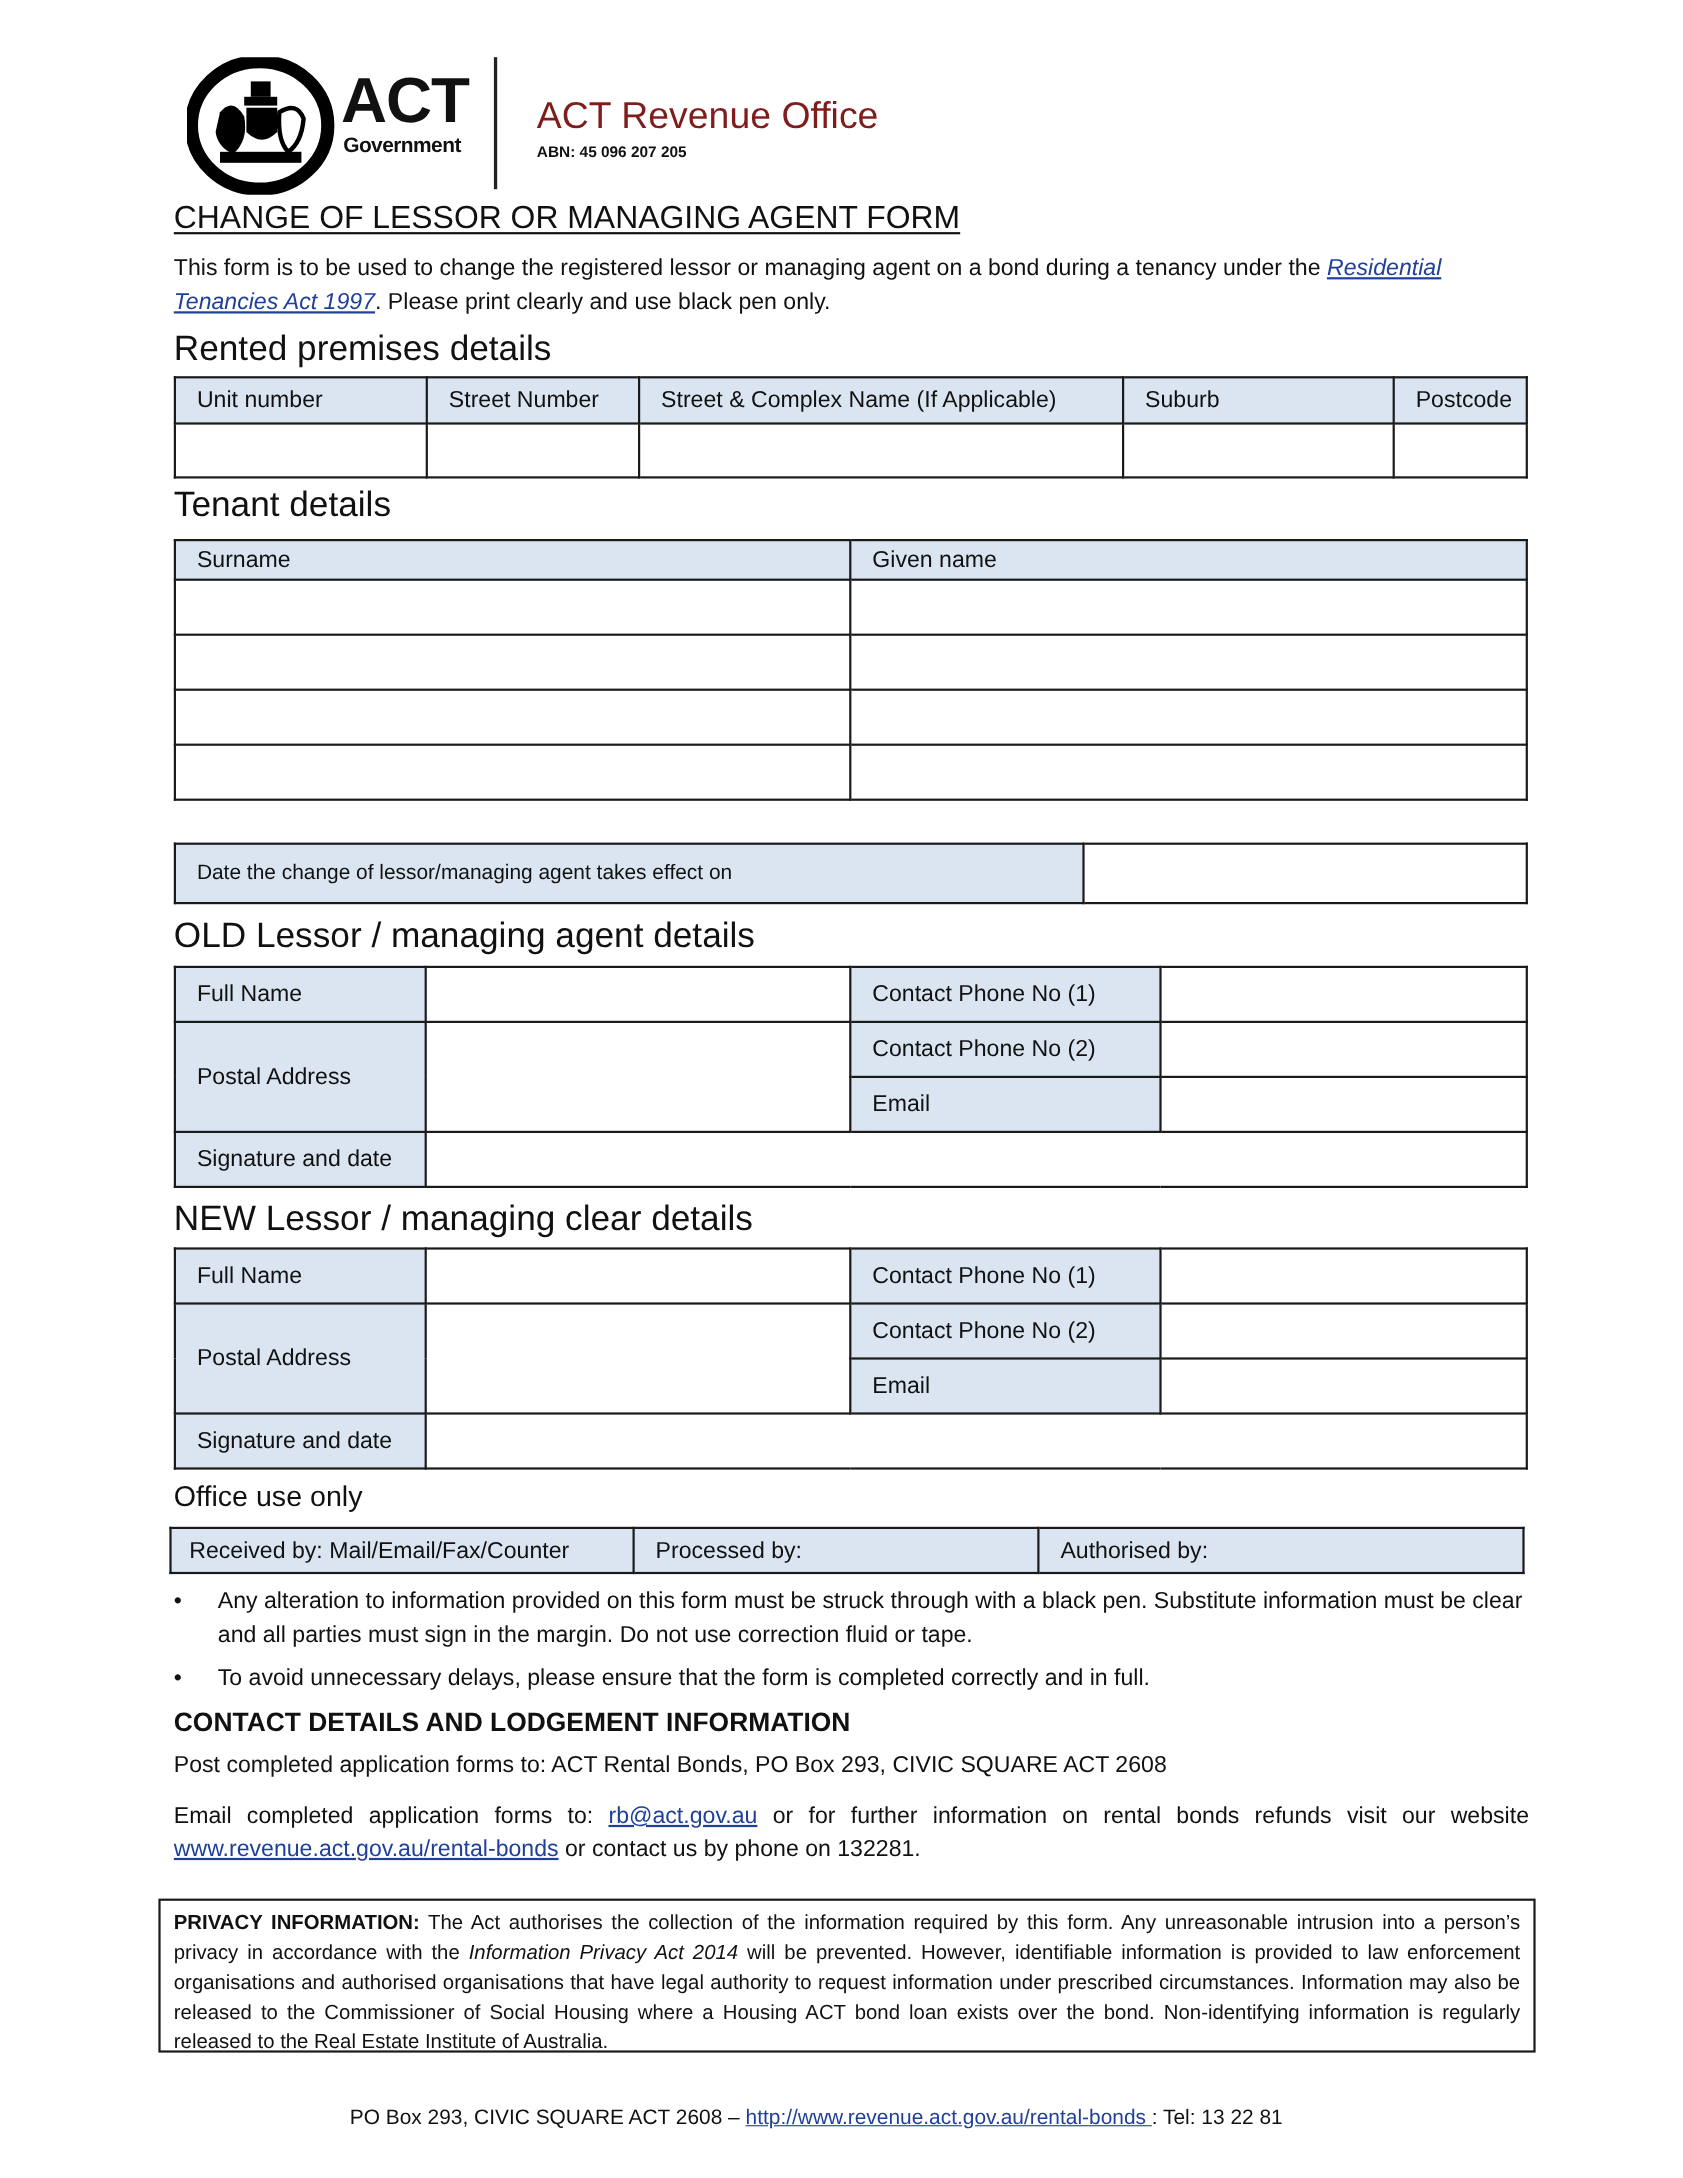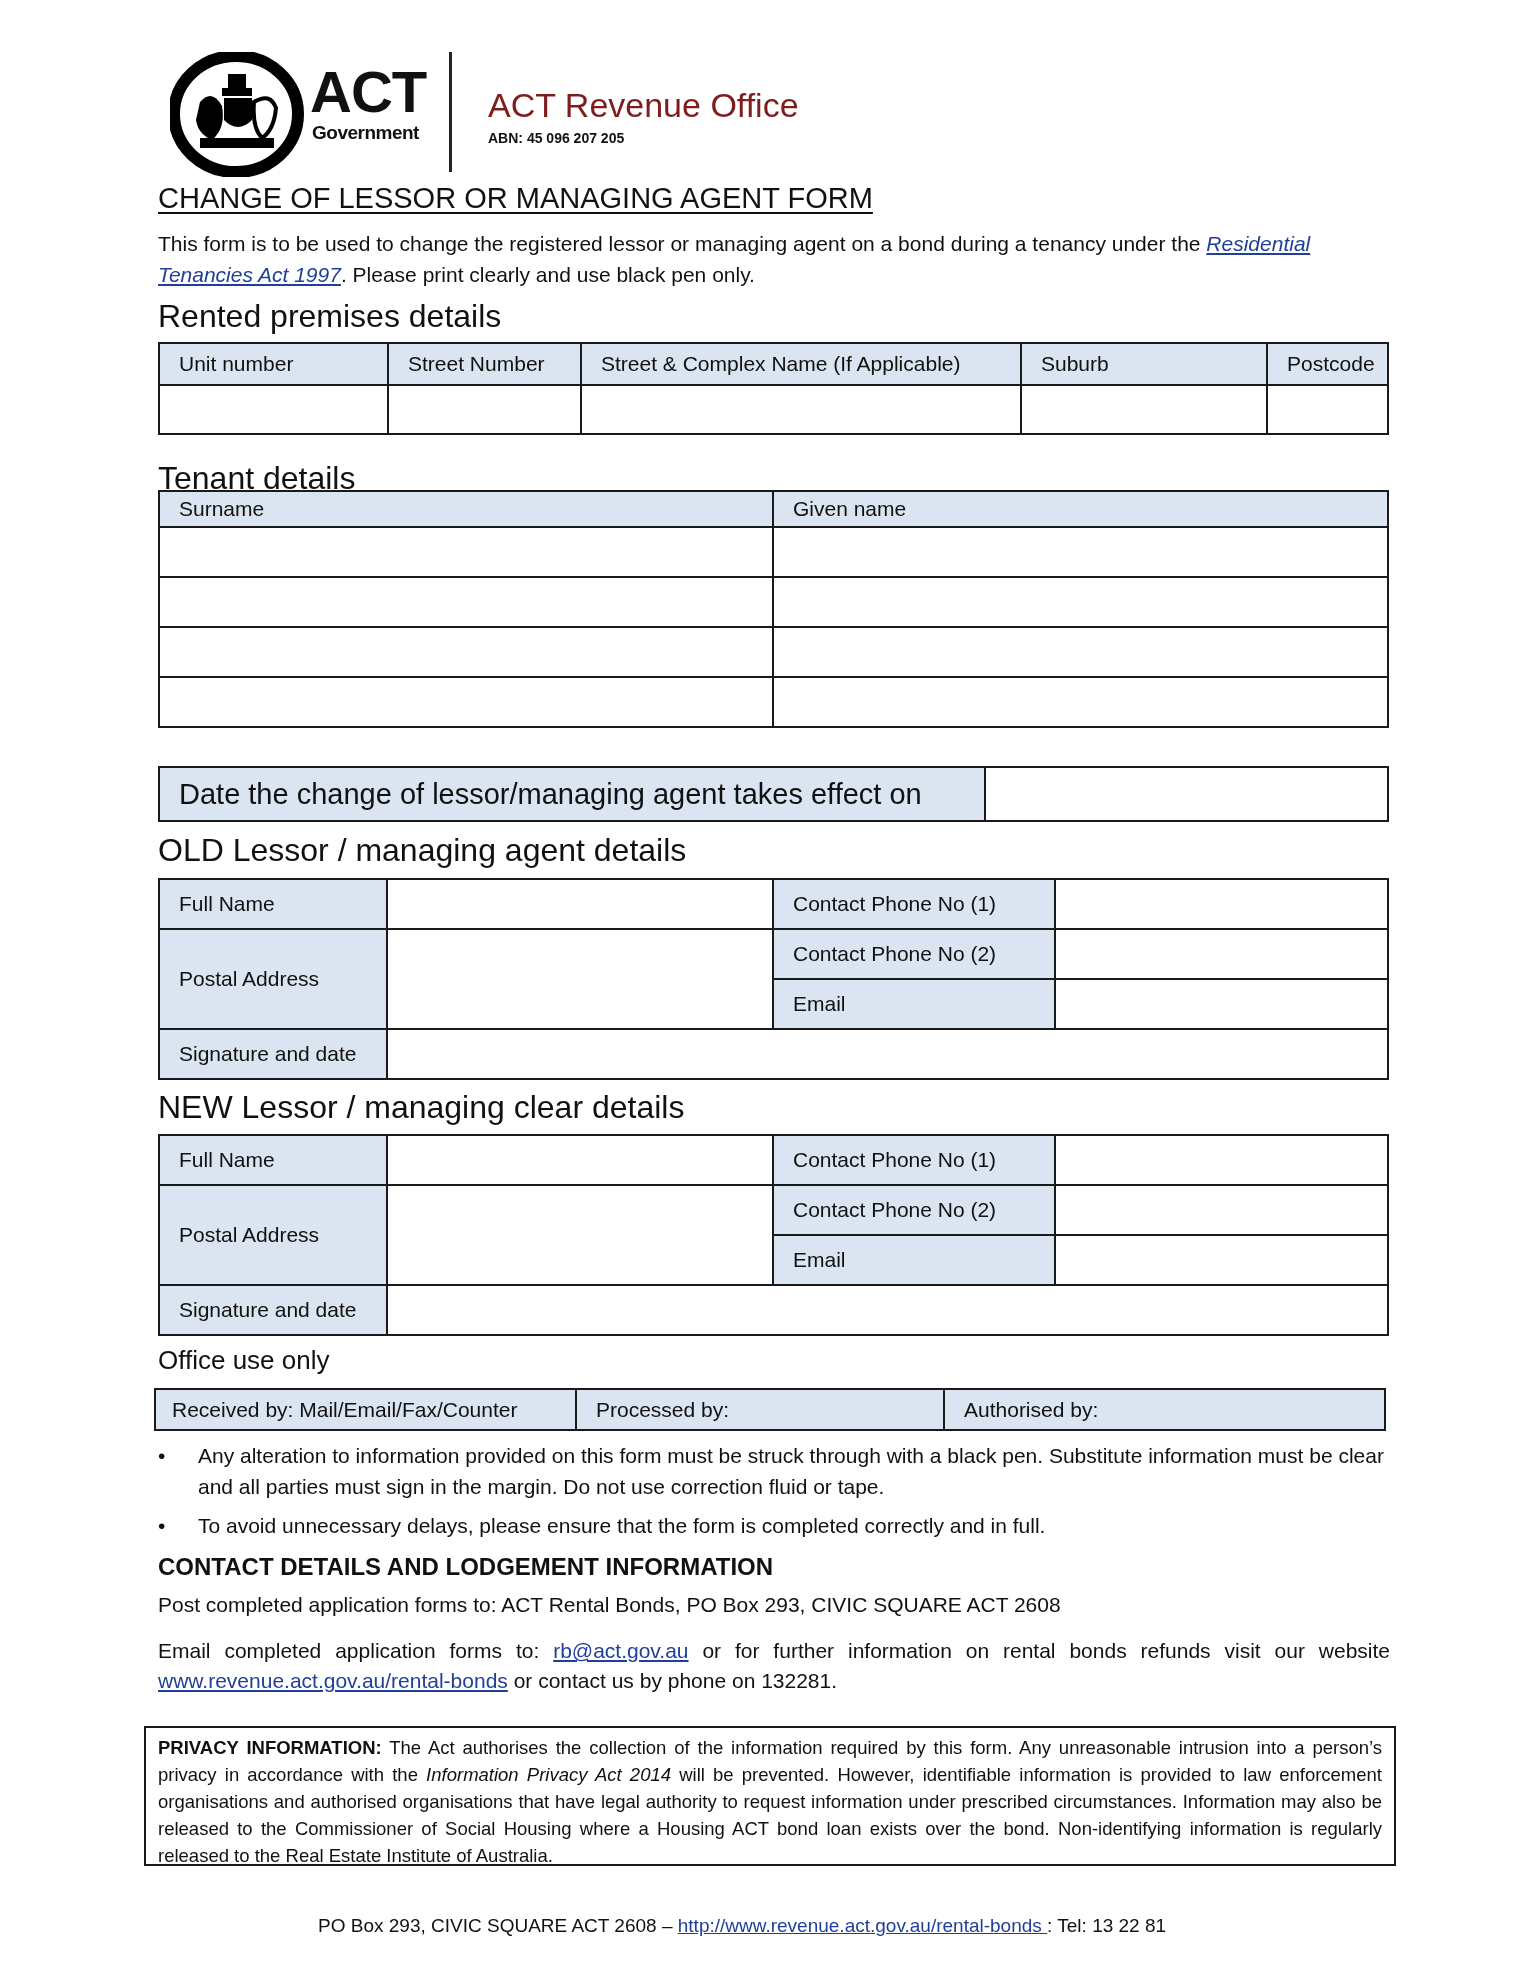--- a/index.html
+++ b/index.html
@@ -60,21 +60,21 @@
   <tr style="height:49px;">
     <td></td>
     <td></td>
     <td></td>
     <td></td>
     <td></td>
   </tr>
 </tbody>
   </table>
 
-<div class="section-title" style="top:460px;">Tenant details</div>
+<div class="section-title" style="top:440px;">Tenant details</div>
 <table class="form" style="left:158px; top:490px; width:1229px;">
   <colgroup>
       <col style="width:614px">
       <col style="width:615px">
     </colgroup>
   <tbody>
       <tr style="height:36px;">
     <td class="cell-blue">Surname</td>
     <td class="cell-blue">Given name</td>
   </tr>
@@ -97,21 +97,21 @@
 </tbody>
   </table>
 
 <table class="form" style="left:158px; top:766px; width:1229px;">
   <colgroup>
       <col style="width:826px">
       <col style="width:403px">
     </colgroup>
   <tbody>
       <tr style="height:54px;">
-    <td class="cell-blue" style="font-size:29px;">Date the change of lessor/managing agent takes effect on</td>
+    <td class="cell-blue" style="font-size:19px;">Date the change of lessor/managing agent takes effect on</td>
     <td></td>
   </tr>
 </tbody>
   </table>
 
 <div class="section-title" style="top:832px;text-align:right;">OLD Lessor / managing agent details</div>
 <table class="form" style="left:158px; top:878px; width:1229px;">
   <colgroup>
       <col style="width:228px">
       <col style="width:386px">

